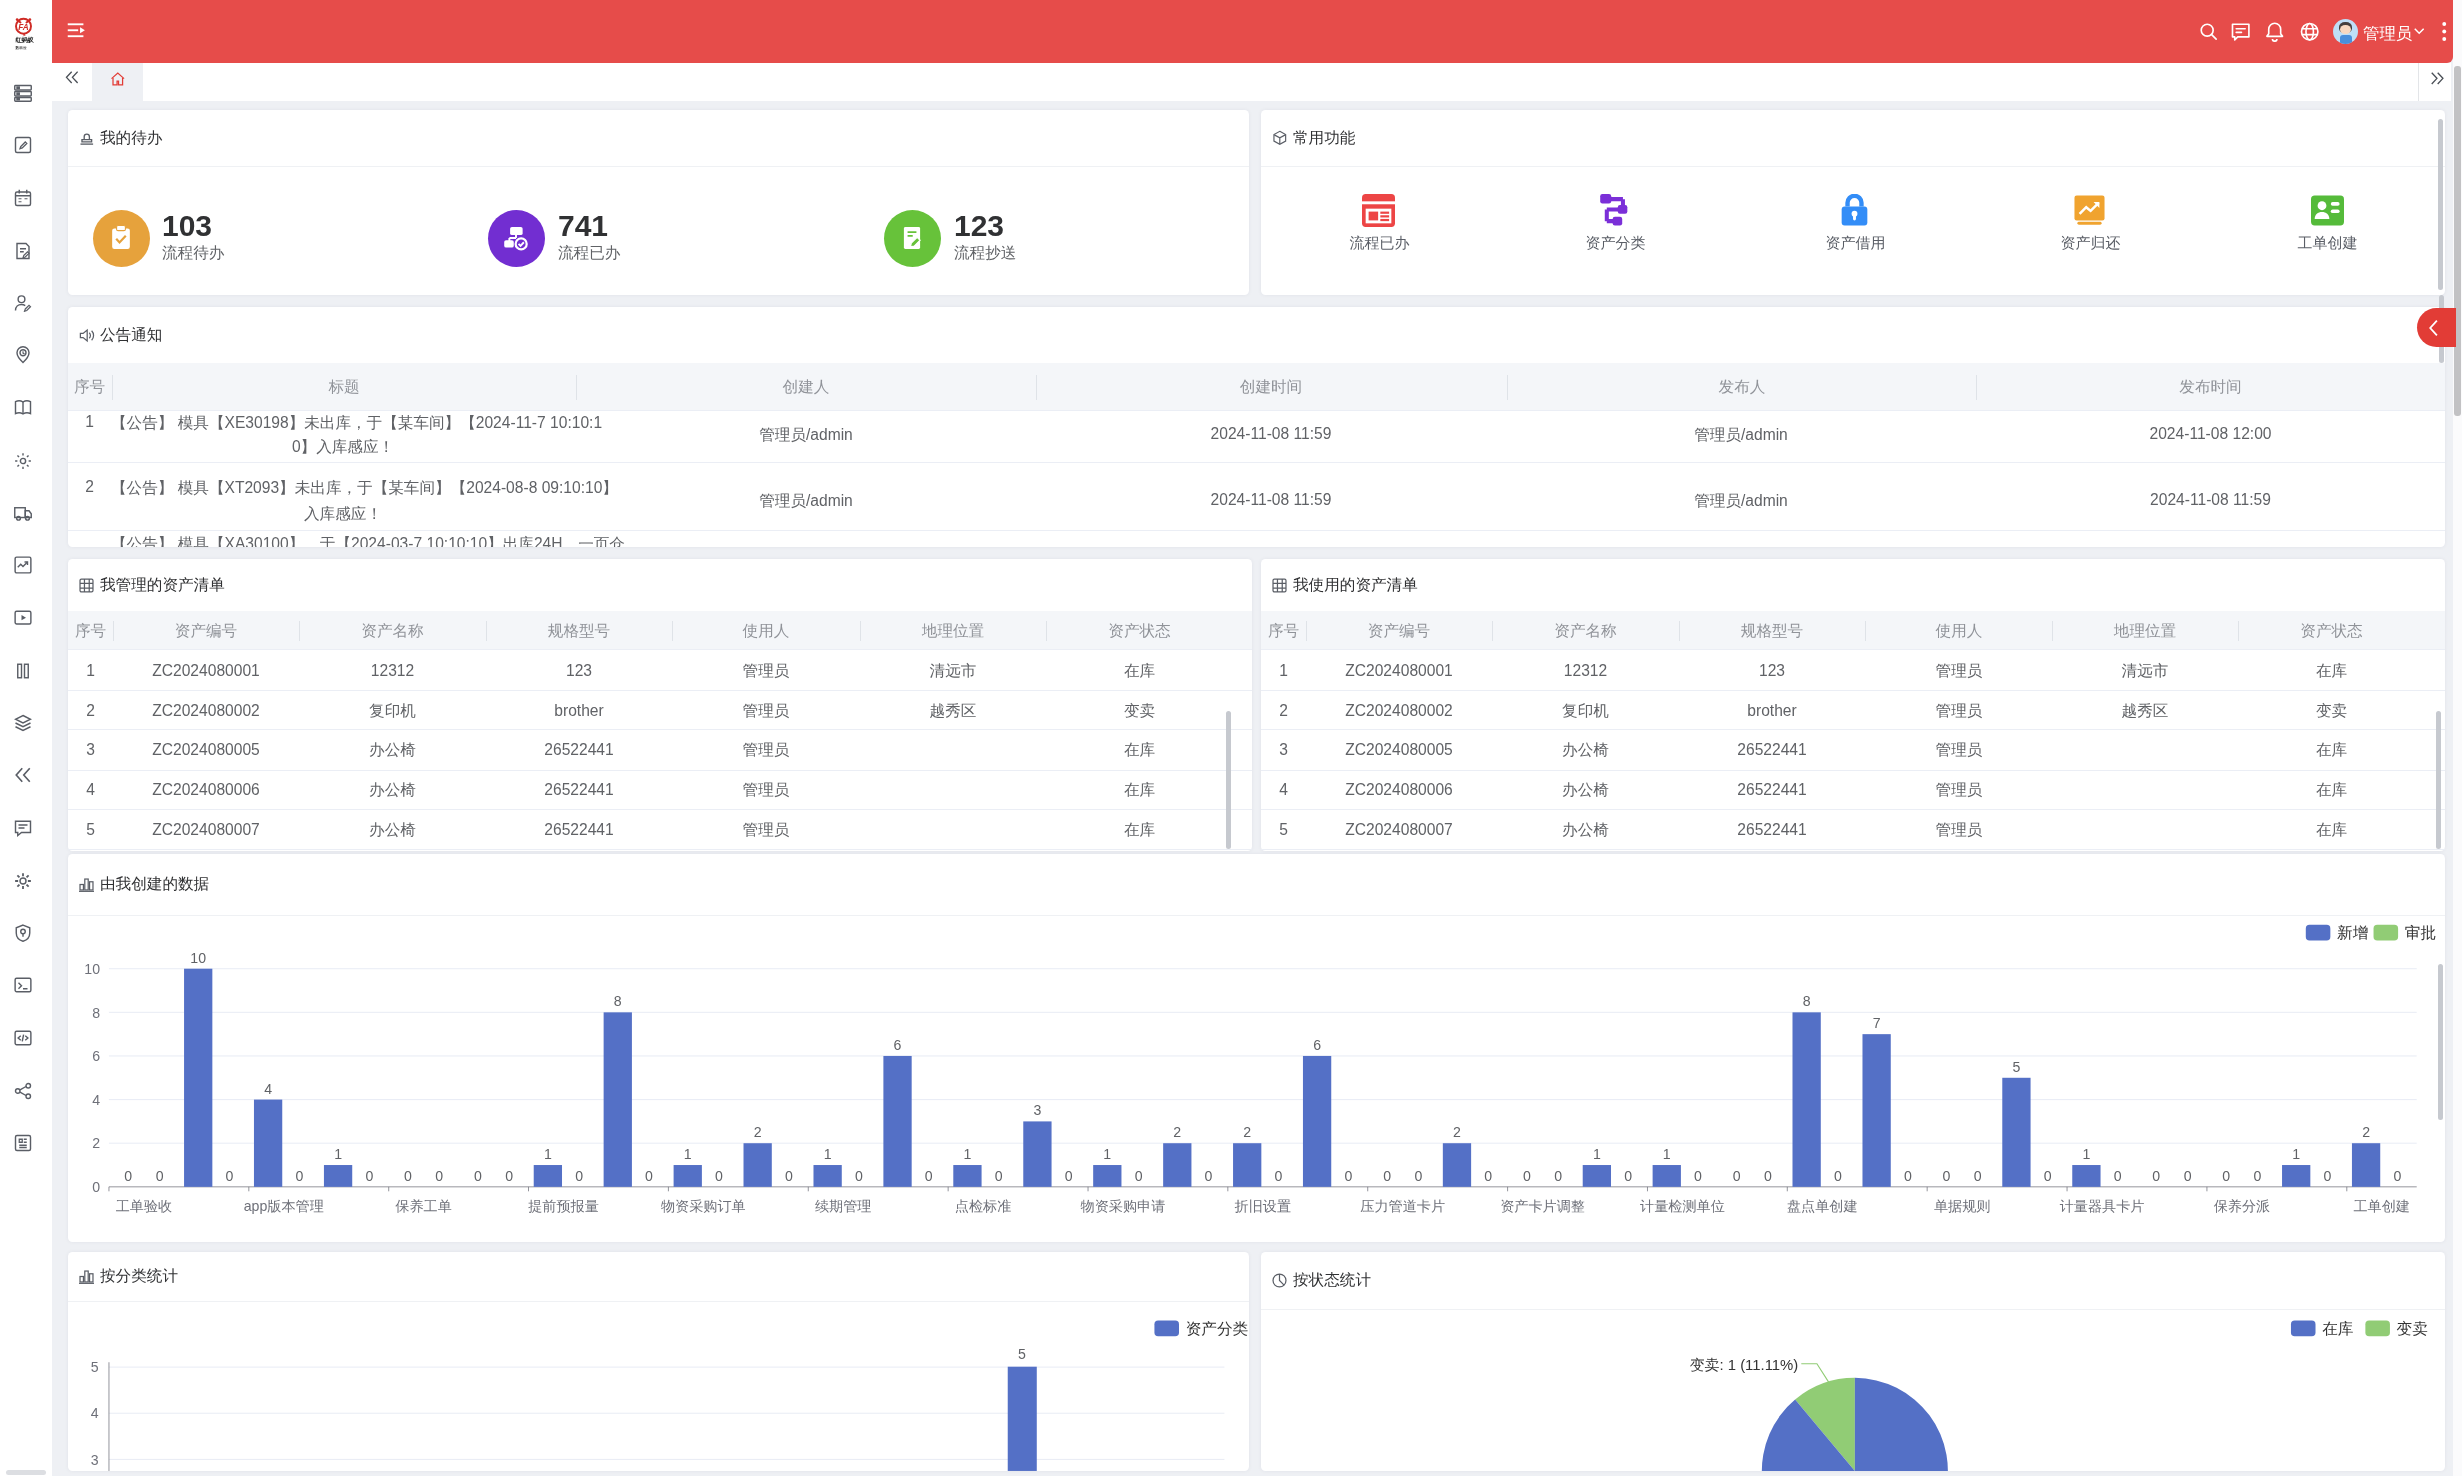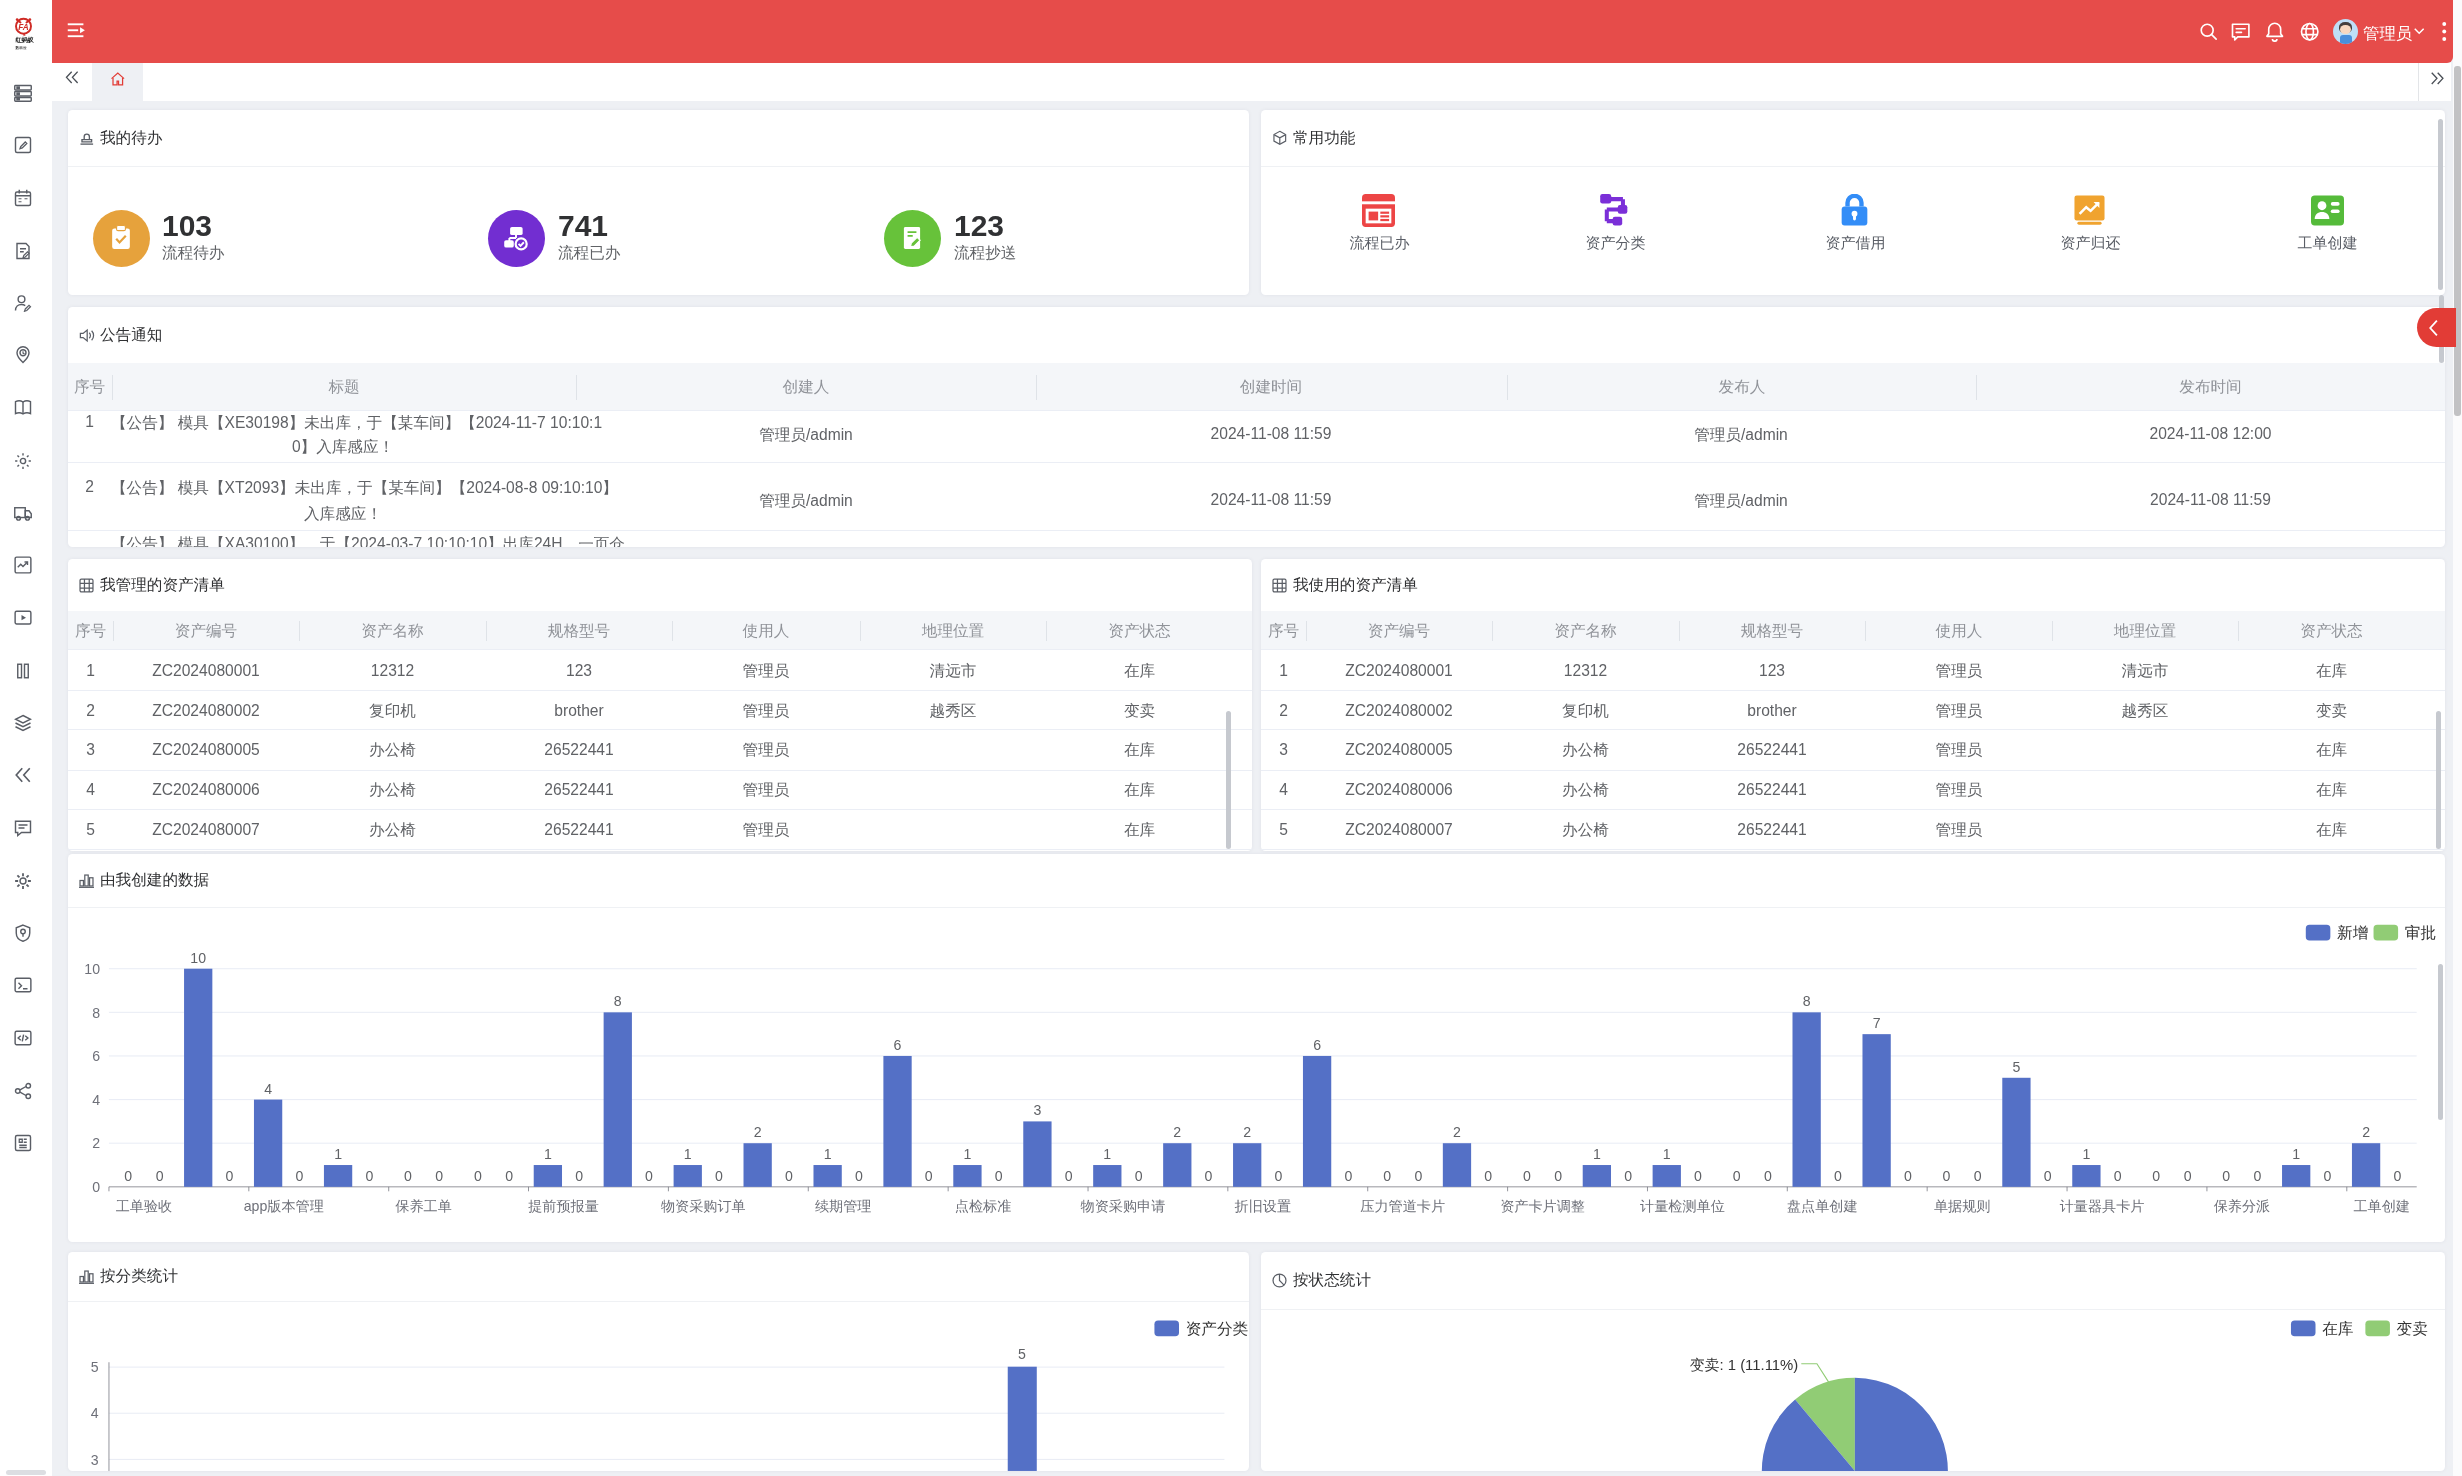--- a/index.html
+++ b/index.html
@@ -445,21 +445,21 @@
 <div class="abs" style="left:2238px;top:770px;width:187px;height:39px;line-height:39px;text-align:center;font-size:15.6px;color:#606266">在库</div>
 <div class="abs" style="left:1261px;top:809px;width:1184px;height:0.7px;background:#ebeef5"></div>
 <div class="abs" style="left:1261px;top:810px;width:45px;height:40px;line-height:40px;text-align:center;font-size:15.6px;color:#606266">5</div>
 <div class="abs" style="left:1306px;top:810px;width:186px;height:40px;line-height:40px;text-align:center;font-size:15.6px;color:#606266">ZC2024080007</div>
 <div class="abs" style="left:1492px;top:810px;width:187px;height:40px;line-height:40px;text-align:center;font-size:15.6px;color:#606266">办公椅</div>
 <div class="abs" style="left:1679px;top:810px;width:186px;height:40px;line-height:40px;text-align:center;font-size:15.6px;color:#606266">26522441</div>
 <div class="abs" style="left:1865px;top:810px;width:188px;height:40px;line-height:40px;text-align:center;font-size:15.6px;color:#606266">管理员</div>
 <div class="abs" style="left:2238px;top:810px;width:187px;height:40px;line-height:40px;text-align:center;font-size:15.6px;color:#606266">在库</div>
 <div class="abs" style="left:1261px;top:849px;width:1184px;height:0.7px;background:#ebeef5"></div>
 <div class="card" style="left:68px;top:854px;width:2377px;height:388px;overflow:hidden"></div>
-<div class="chead" style="left:68px;top:854px;width:2377px;height:54px"><svg width="15" height="15" viewBox="0 0 22 22">
+<div class="chead" style="left:68px;top:854px;width:2377px;height:62px"><svg width="15" height="15" viewBox="0 0 22 22">
       <g fill="none" stroke="#5a5e66" stroke-width="1.8">
         <rect x="1.5" y="11" width="5" height="8"></rect>
         <rect x="8.5" y="3" width="5" height="16"></rect>
         <rect x="15.5" y="7" width="5" height="12"></rect>
         <path d="M0 21h22"></path>
       </g>
     </svg>由我创建的数据</div>
 <svg class="abs" style="left:68px;top:854px" width="2377" height="388" viewBox="92 1147 3193 521">
     <line x1="147.0" y1="1535.4" x2="3247.0" y2="1535.4" stroke="#e0e6f1" stroke-width="1"></line>
     <line x1="147.0" y1="1476.8" x2="3247.0" y2="1476.8" stroke="#e0e6f1" stroke-width="1"></line>

